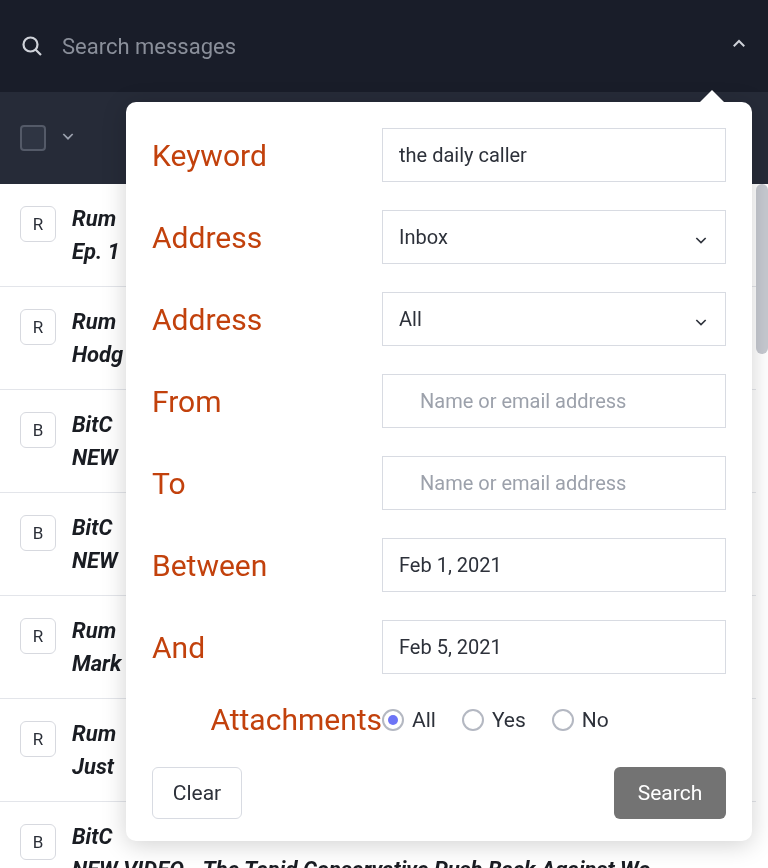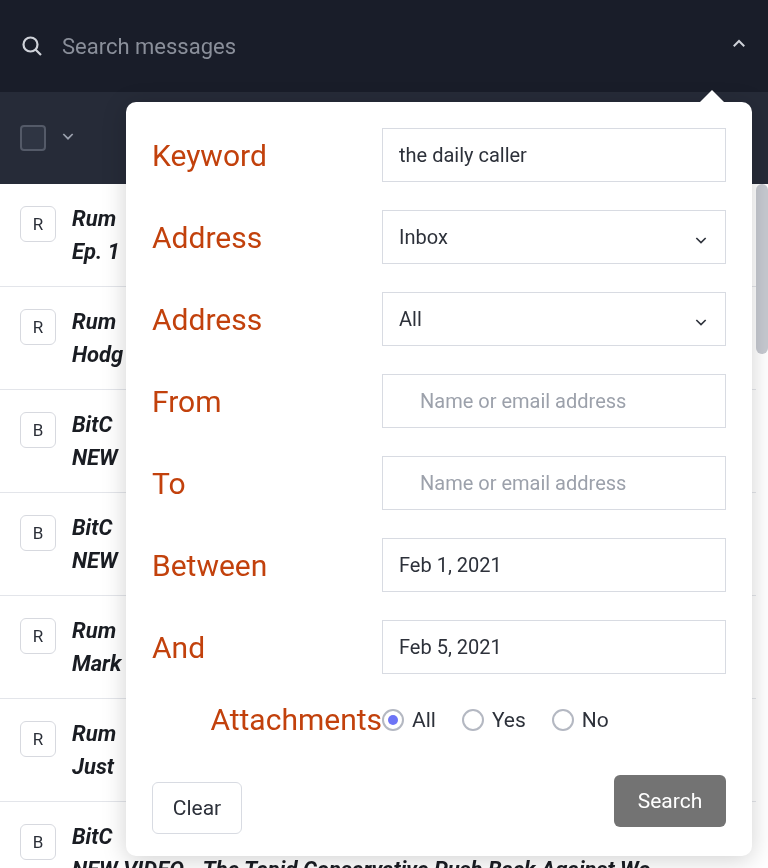--- a/index.html
+++ b/index.html
@@ -34,21 +34,21 @@
   .form-label { width:230px; font-size:30px; color:#c2410c; }
   .form-control { flex:1; height:54px; border:1px solid #d8dbe2; border-radius:0; background:#fff; display:flex; align-items:center; padding:0 16px; font-size:20px; color:#2d313a; position:relative; }
   .form-control.placeholder { color:#9ca1ab;padding-left:37px; }
   .form-control .sel-chev { position:absolute; right:16px; width:16px; height:16px; color:#2d313a; }
   .radio-group { display:flex; align-items:center; gap:26px; font-size:21px; color:#2d313a; }
   .radio { width:22px; height:22px; border:2px solid #b4b8c2; border-radius:50%; display:inline-flex; align-items:center; justify-content:center; margin-right:8px; }
   .radio.checked::after { content:""; width:10px; height:10px; border-radius:50%; background:#6d74f6; }
   .radio-opt { display:flex; align-items:center; }
   .panel-footer { display:flex; justify-content:space-between; align-items:center; }
   .btn { height:52px; border-radius:6px; display:inline-flex; align-items:center; justify-content:center; font-size:21px; cursor:pointer; }
-  .btn-clear { width:90px; border:1px solid #d8dbe2; background:#fff; color:#2d313a;margin-top:15px; }
+  .btn-clear { width:90px; border:1px solid #d8dbe2; background:#fff; color:#2d313a; }
   .btn-search { width:112px; background:#737373; color:#fff; border:none; }
 </style>
 </head>
 <body>
 
 <div class="top-header">
   <span class="search-icon">
     <svg viewBox="0 0 24 24" fill="none" stroke="currentColor" stroke-width="2.2">
         <circle cx="10.5" cy="10.5" r="7"></circle>
         <line x1="21" y1="21" x2="15.5" y2="15.5"></line>

